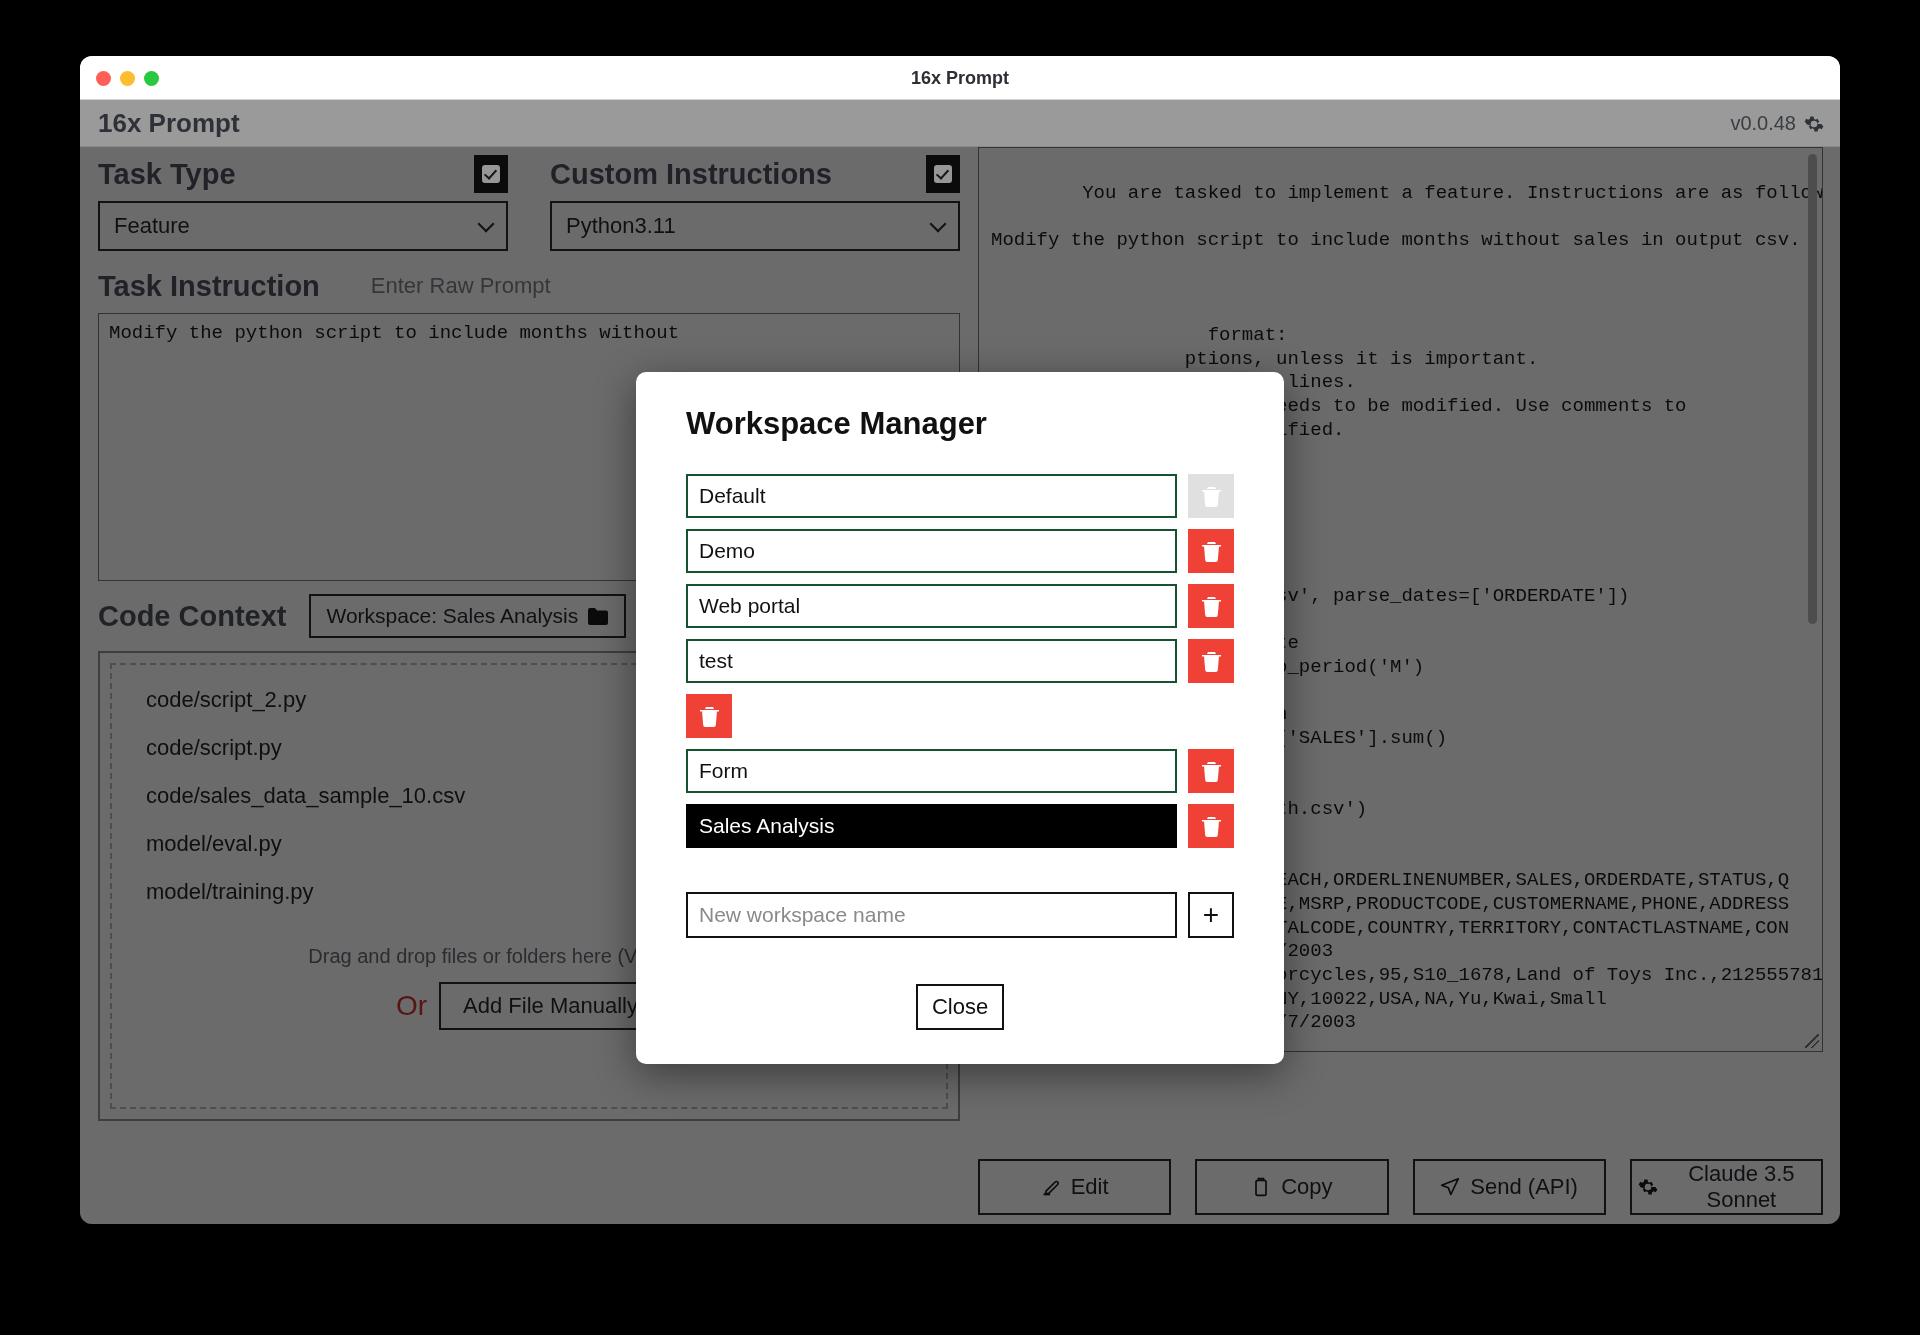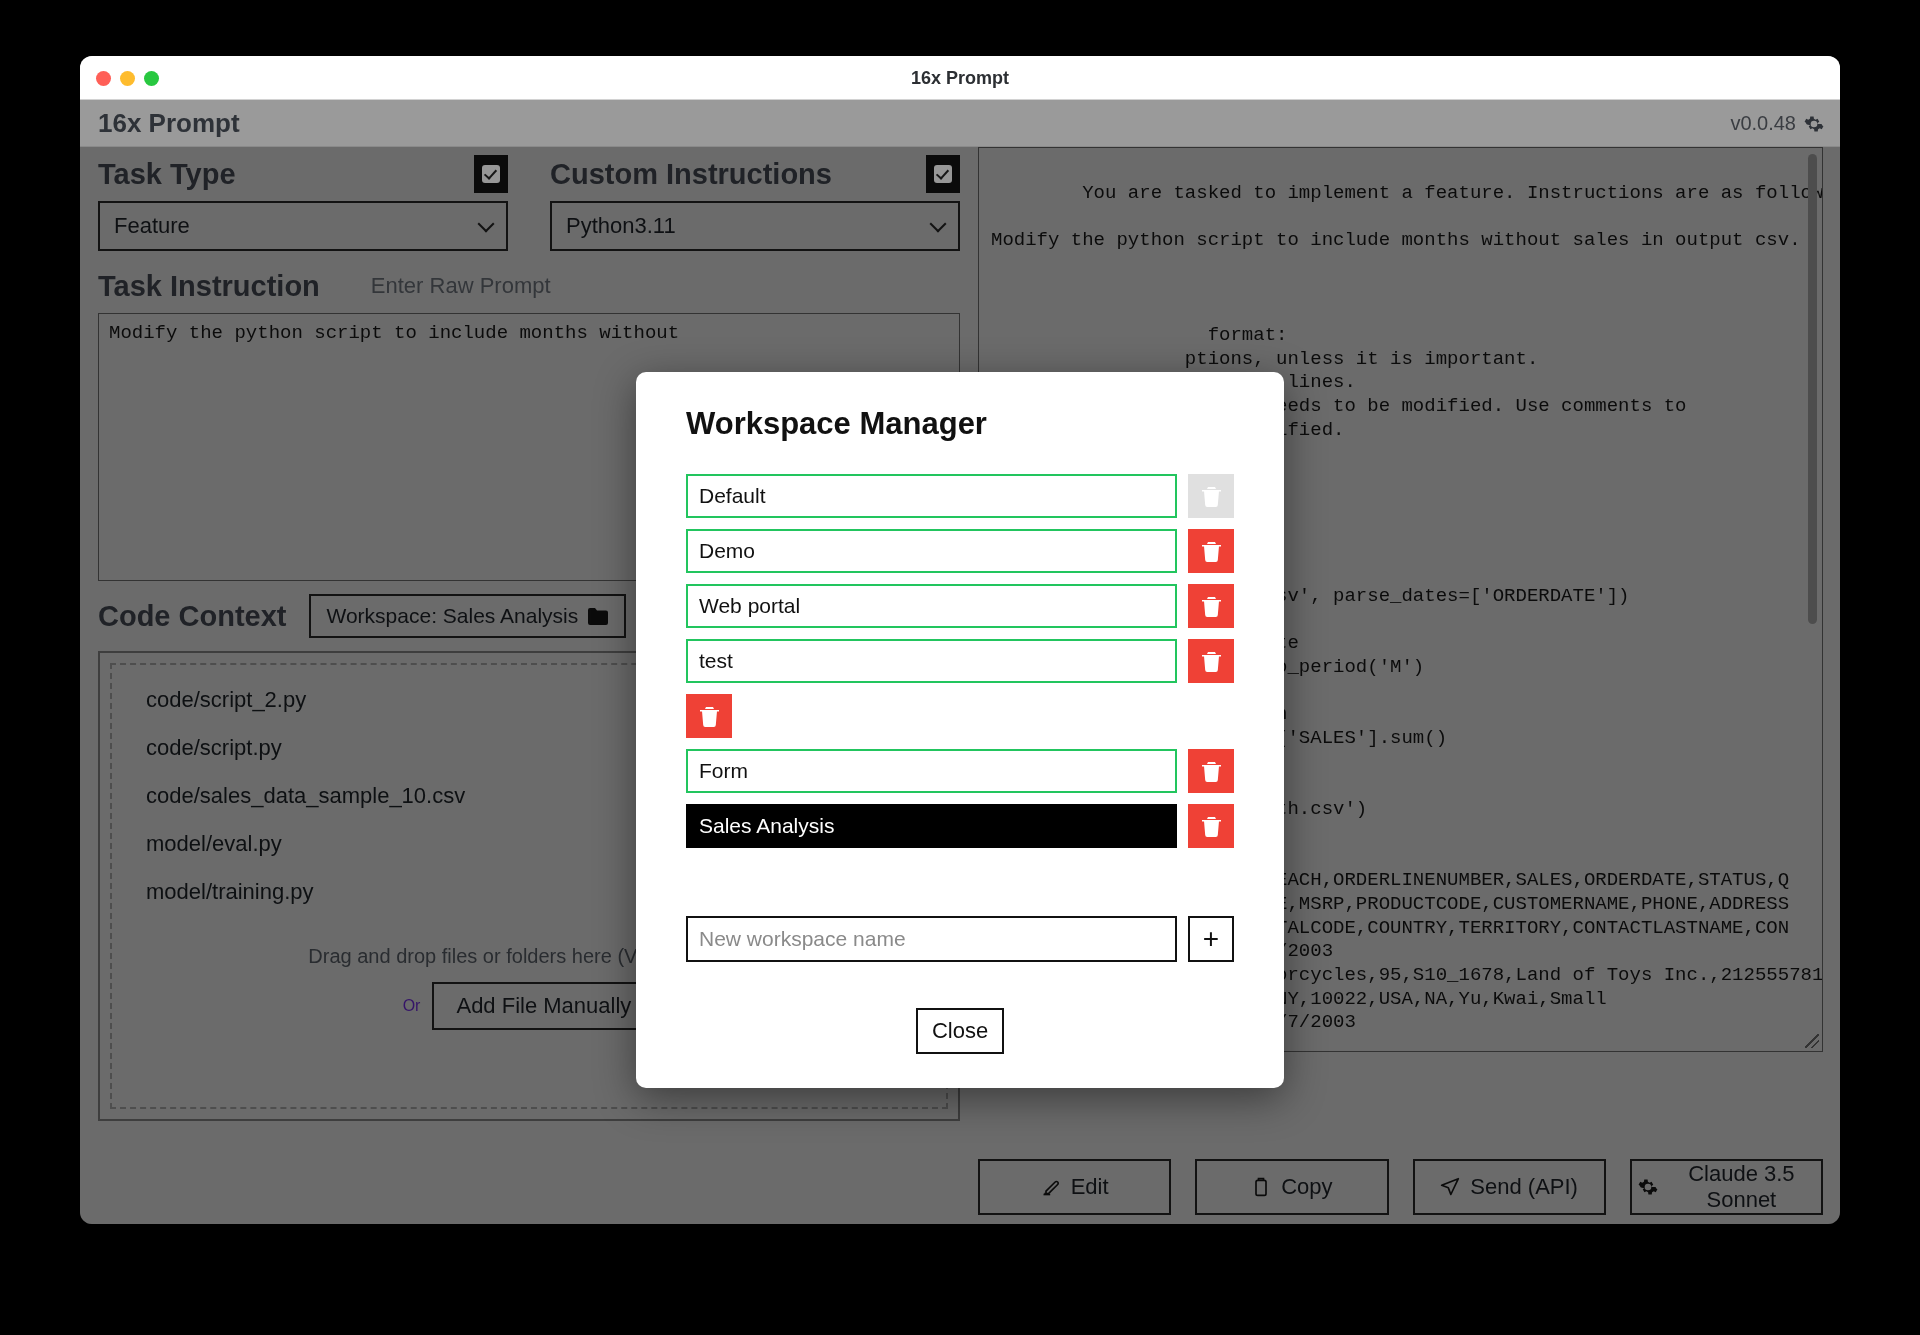--- a/index.html
+++ b/index.html
@@ -137,21 +137,21 @@
     font-size: 22px; color: #14171b; margin-bottom: 22px;
   }
   #dnd-row {
     margin-top: 18px; text-align: center;
     font-size: 20px; color: #3c4046;
   }
   #or-row {
     margin-top: 14px;
     display: flex; align-items: center; justify-content: center; gap: 12px;
   }
-  #or-text { font-size: 16px; color: #4c1d95; }
+  #or-text { font-size: 28px; color: #7f1d1d; }
   #add-file-btn {
     height: 48px; padding: 0 22px;
     border: 2px solid #1b1b1b; background: #9a9a9a;
     font-size: 22px; color: #15181c; cursor: pointer;
   }
 
   
   #final-prompt-header { display: flex; align-items: center; height: 54px; gap: 12px; }
   #token-count { font-size: 21px; color: #4a4e54; }
   #fp-gear-btn {
@@ -212,38 +212,38 @@
   #modal-title {
     font-size: 31px; font-weight: bold; color: #111;
     margin-bottom: 32px;
   }
   .ws-row {
     display: flex; align-items: center; gap: 11px;
     margin-bottom: 11px;
   }
   .ws-input {
     flex: 1; height: 44px;
-    border: 2px solid #22c55e; background: #fff;
+    border: 2px solid #14532d; background: #fff;
     padding: 16px 11px;
     font-size: 21px; color: #111;
     font-family: "Liberation Sans", sans-serif;
   }
   .ws-input.selected { background: #000; color: #fff; border-color: #000; }
   .del-btn {
     width: 46px; height: 44px;
     background: #ef4136; border: none;
     display: flex; align-items: center; justify-content: center;
     cursor: pointer;
   }
   .del-btn.disabled { background: #e0e0e0; cursor: default; }
   .trash-svg { width: 19px; height: 22px; display: block; }
 
   #new-ws-row {
     display: flex; align-items: center; gap: 11px;
-    margin-top: 68px;
+    margin-top: 44px;
   }
   #new-ws-input {
     flex: 1; height: 46px;
     border: 2px solid #111; background: #fff;
     padding: 0 11px; font-size: 21px; color: #111;
     font-family: "Liberation Sans", sans-serif;
   }
   #new-ws-input::placeholder { color: #8a8a8a; }
   #add-ws-btn {
     width: 46px; height: 46px;

